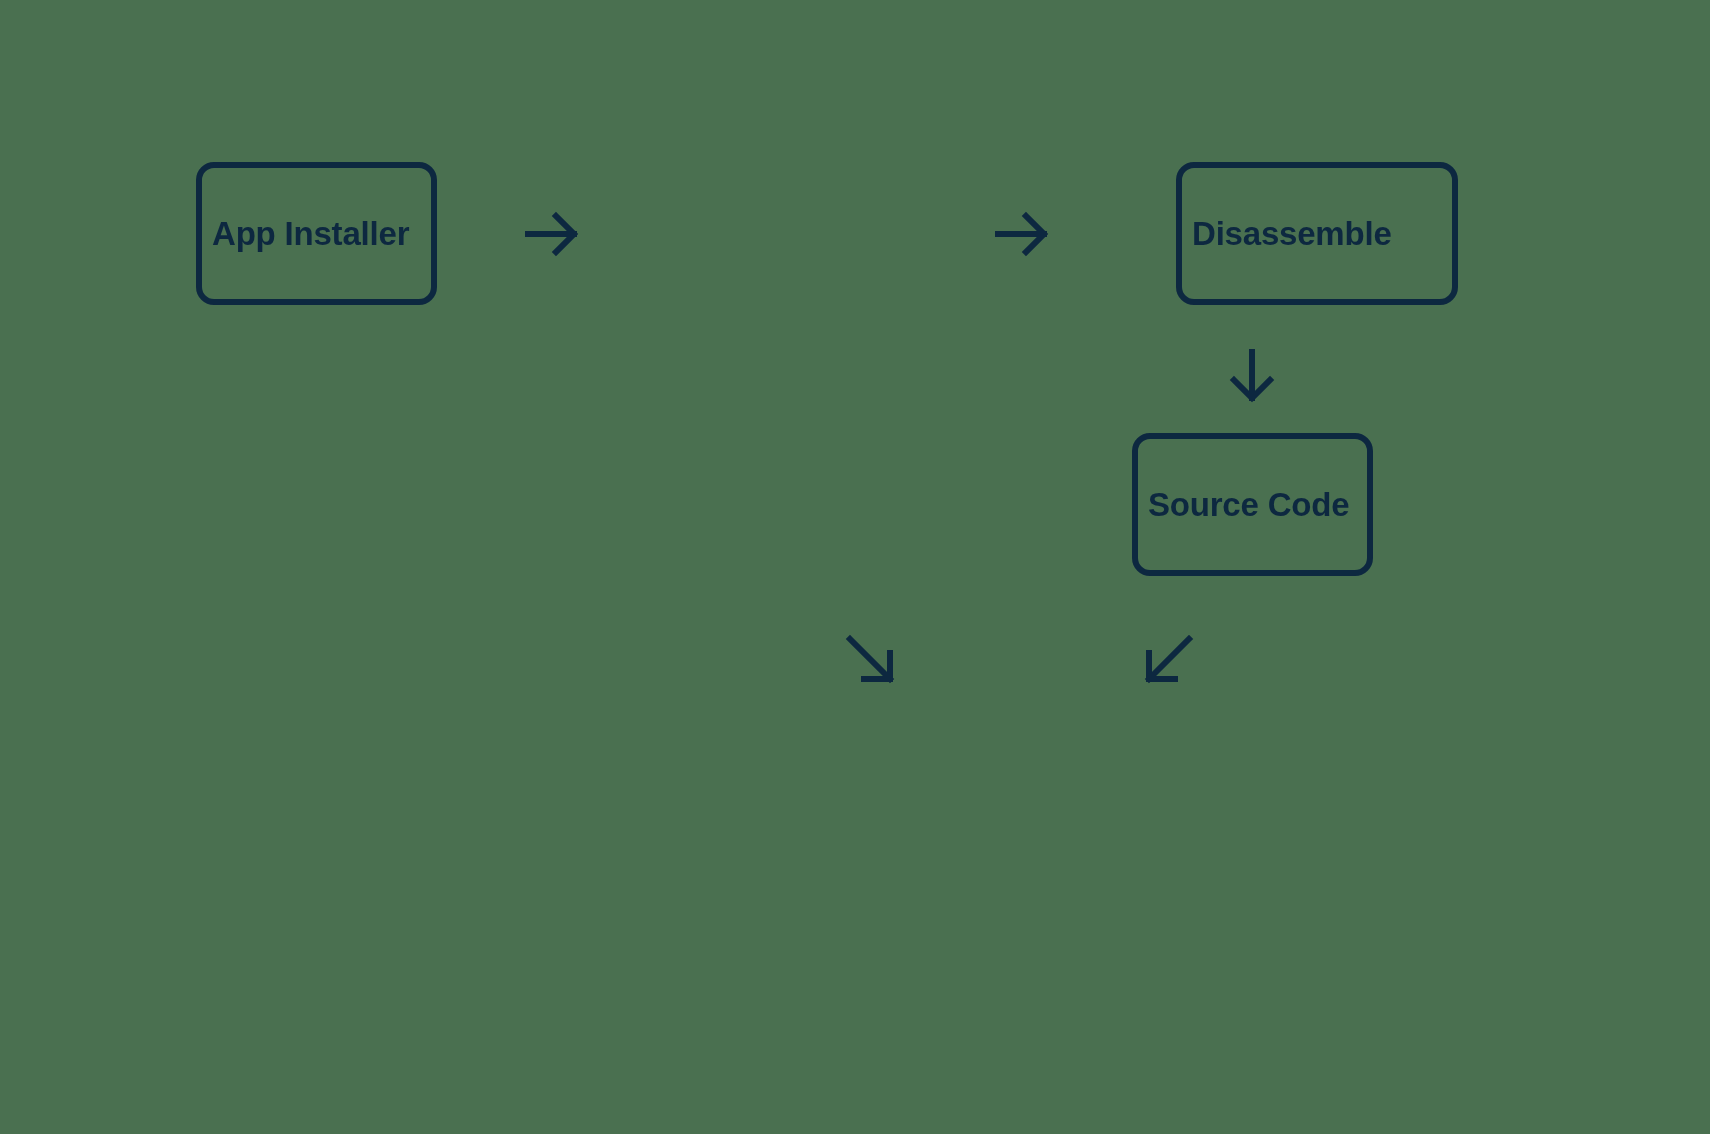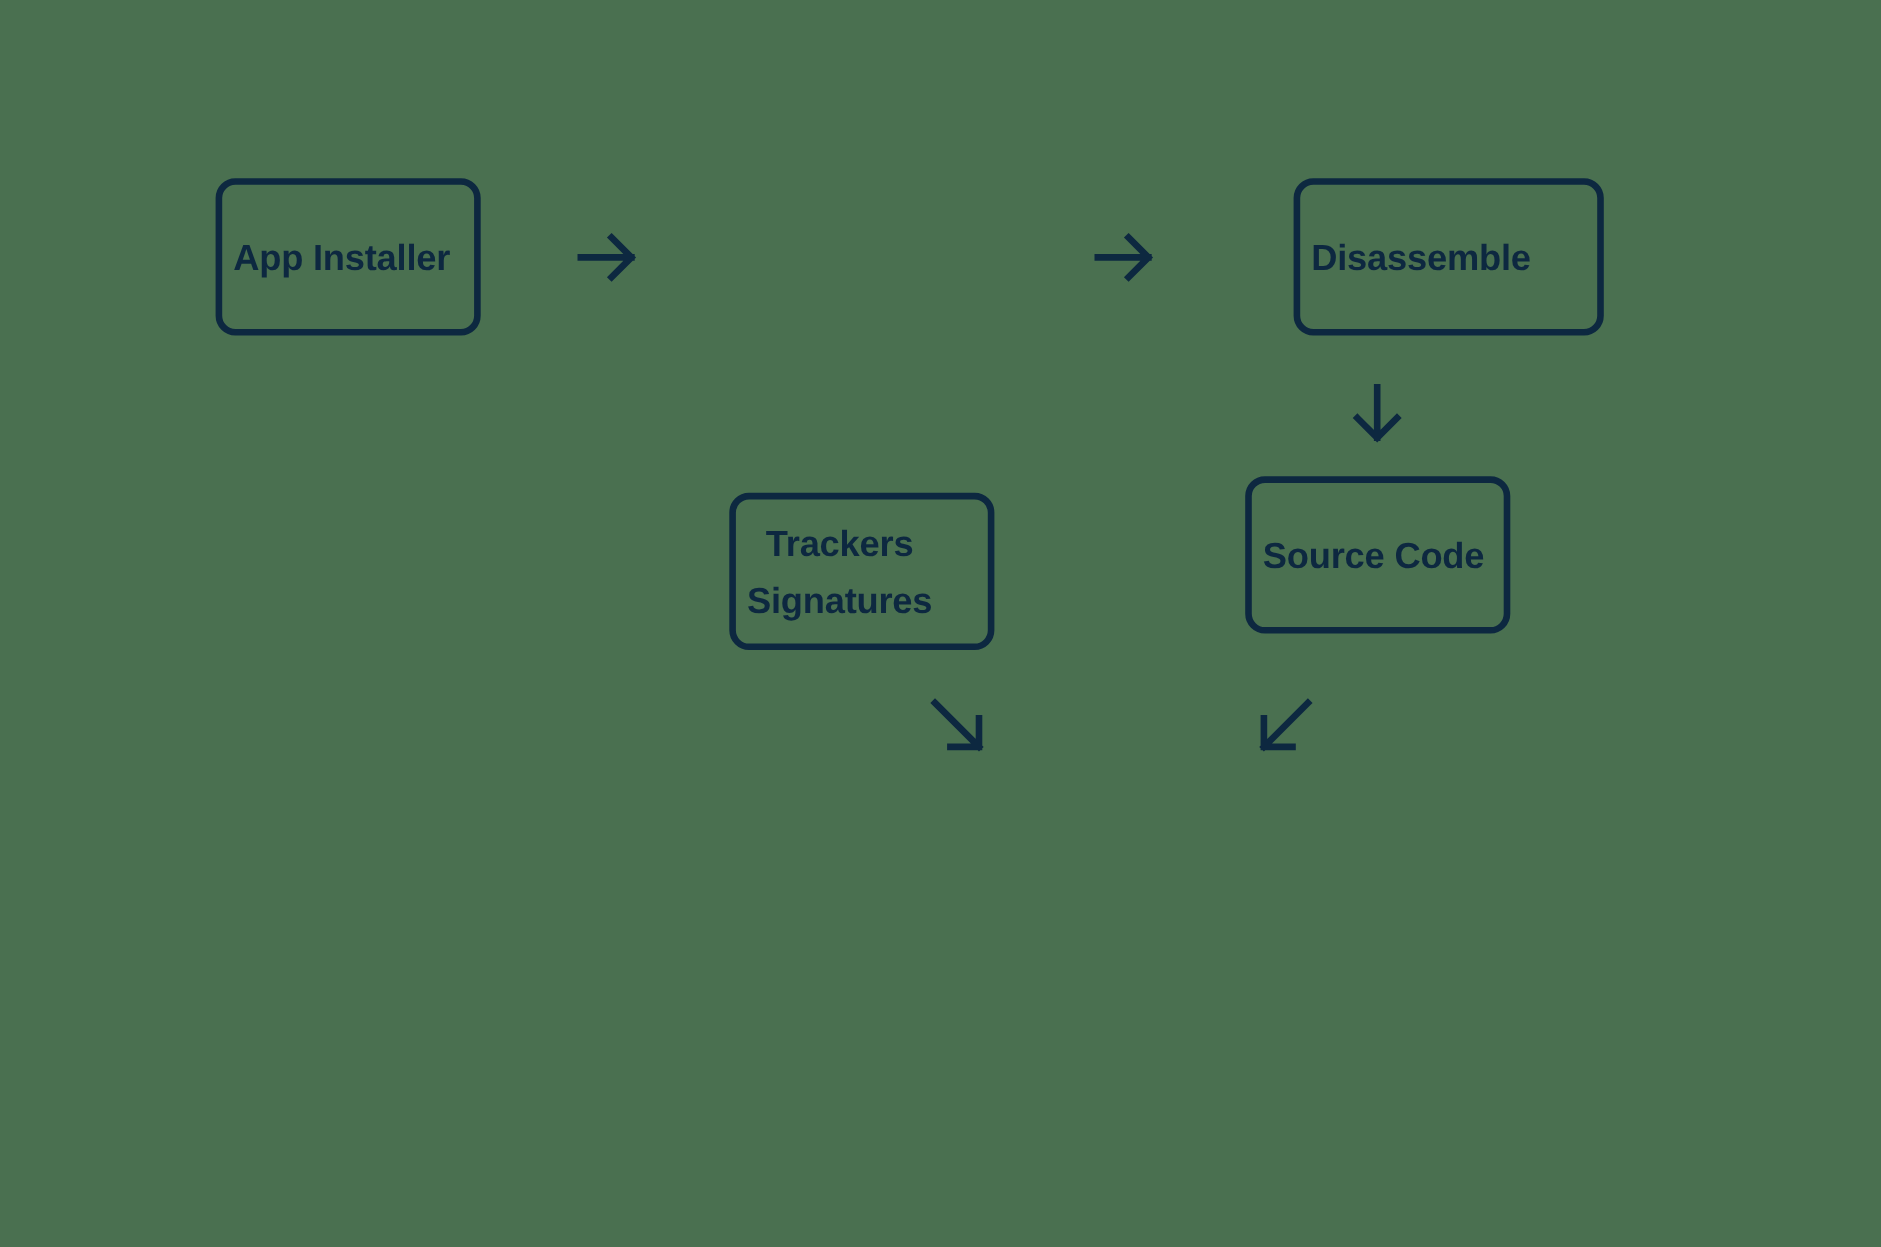--- a/index.html
+++ b/index.html
@@ -61,24 +61,20 @@
 </head>
 <body>
 
 <div id="canvas">
     <div class="node" style="left: 196px; top: 162px; width: 241px; height: 143px;">
       <span class="label">App Installer</span>
     </div>
     <div class="node" style="left: 1132px; top: 162px; width: 282px; height: 143px; margin-left: 44px;">
       <span class="label">Disassemble</span>
     </div>
-    <div class="node" style="left: 663px; top: 448px; width: 241px; height: 143px;">
-      <span class="label">Trackers
-Signatures</span>
-    </div>
     <div class="node" style="left: 1132px; top: 433px; width: 241px; height: 143px;">
       <span class="label">Source Code</span>
     </div>
     <div class="arrow" style="left: 526px; top: 208px; width: 52px; height: 52px;">
       <svg width="52" height="52" viewBox="0 0 52 52">
         <path d="M 2,26 L 48,26 M 30,8 L 48,26 L 30,44"></path>
       </svg>
     </div>
     <div class="arrow" style="left: 996px; top: 208px; width: 52px; height: 52px;">
       <svg width="52" height="52" viewBox="0 0 52 52">

